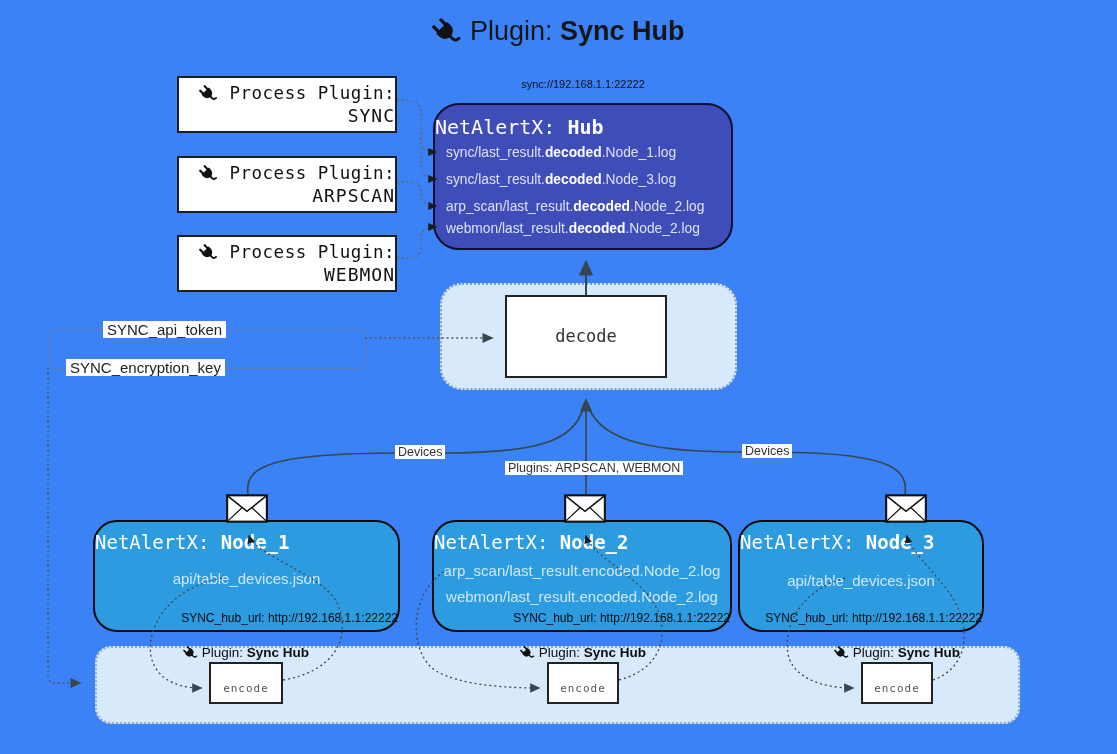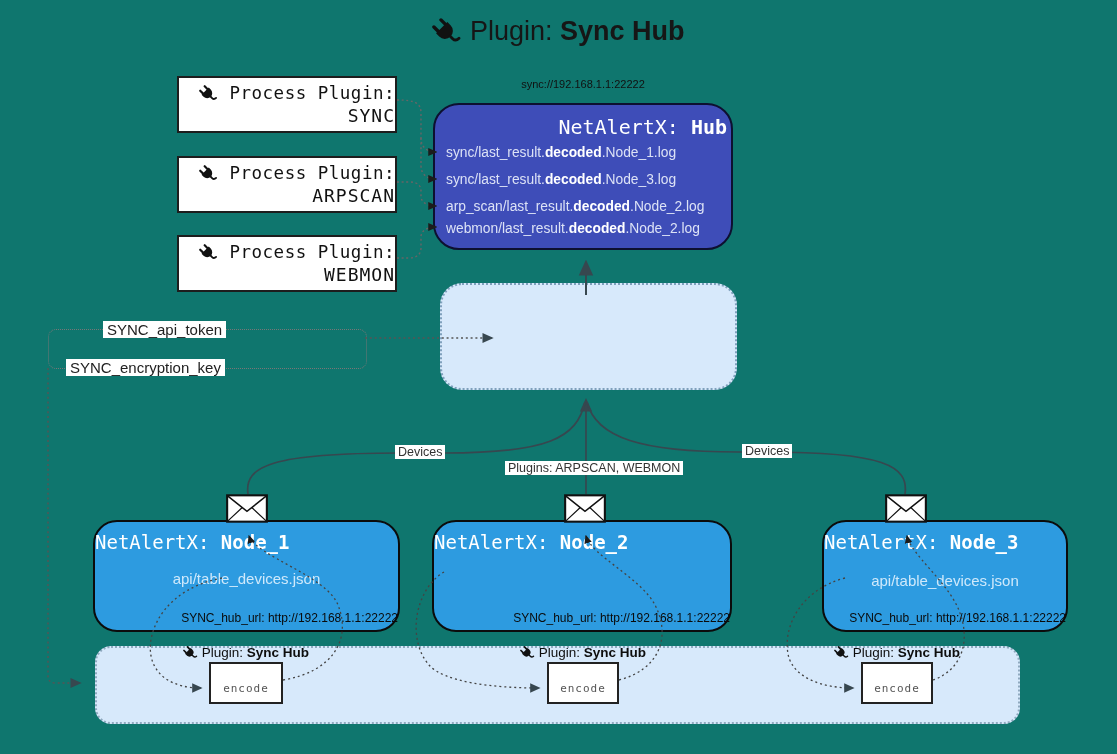--- a/index.html
+++ b/index.html
@@ -1,39 +1,39 @@
 <!DOCTYPE html>
 <html style="--hub-fill: #3E4DB8; --node-fill: #2D9BE0; --panel-fill: #D7E9FB; --line: #37474F;"><head>
 <meta charset="utf-8">
 <style>
   :root{
     --hub-fill:#3E4DB8; --node-fill:#2D9BE0; --panel-fill:#D7E9FB; --line:#37474F;
   }
   html,body{margin:0;padding:0;background:#fff;}
-  #canvas{position:relative;width:1117px;height:754px;background:#0f766e;
+  #canvas{position:relative;width:1117px;height:754px;background:#3b82f6;
           font-family:"Liberation Sans",sans-serif;overflow:hidden;text-decoration:underline;}
   .abs{position:absolute;}
   .mono{font-family:"DejaVu Sans Mono","Liberation Mono",monospace;}
 
   
   #page-title{left:0;right:0;top:16px;text-align:center;font-size:27px;color:#161616;}
   #page-title b{font-weight:bold;}
   .plug-icon{display:inline-block;vertical-align:middle;}
 
   
   .pbox{left:177px;width:220px;height:57px;background:#fff;border:2px solid #1d1d1d;
         box-sizing:border-box;text-align:right;color:#111;}
   .pbox .l1{margin-top:5px;font-size:17.5px;letter-spacing:.5px;}
   .pbox .l2{font-size:18px;letter-spacing:1px;margin-top:1px;}
 
   
   #hub-url{left:433px;top:78px;width:300px;text-align:center;font-size:11px;color:#111;}
   #hub{left:433px;top:103px;width:300px;height:147px;background:var(--hub-fill);
        border:2.5px solid #0d1030;border-radius:26px;box-sizing:border-box;}
-  #hub .hub-title{position:absolute;left:0;right:4px;top:10px;text-align:right;
+  #hub .hub-title{position:absolute;left:0;right:16px;top:10px;text-align:left;
        font-size:20px;color:#fff;}
   .hub-log{position:absolute;left:11px;right:2px;font-size:13.8px;color:#DCE2F6;white-space:nowrap;}
   .hub-log b{color:#fff;}
 
   
   #decode-panel{left:440px;top:283px;width:297px;height:107px;background:var(--panel-fill);
        border:2px dotted #7FA0BC;border-radius:22px;box-sizing:border-box;}
   #decode-box{left:505px;top:295px;width:162px;height:83px;background:#fff;border:2px solid #222;
        box-sizing:border-box;text-align:center;line-height:79px;font-size:17px;color:#333;z-index:5;}
 
@@ -123,41 +123,44 @@
       <span>sync/last_result.</span><b>decoded</b><span>.Node_1.log</span></div>
     <div class="hub-log" style="top:67px">
       <span>sync/last_result.</span><b>decoded</b><span>.Node_3.log</span></div>
     <div class="hub-log" style="top:94px">
       <span>arp_scan/last_result.</span><b>decoded</b><span>.Node_2.log</span></div>
     <div class="hub-log" style="top:116px">
       <span>webmon/last_result.</span><b>decoded</b><span>.Node_2.log</span></div>
   </div>
 
   <div class="abs" id="decode-panel"></div>
+  <div class="abs mono" id="decode-box">decode</div>
 
   <div class="abs" id="token-rect"></div>
   <div class="abs token-label" style="left:103px;top:321px">SYNC_api_token</div>
   <div class="abs token-label" style="left:66px;top:359px">SYNC_encryption_key</div>
 
   <div class="abs edge-label" style="left:395px;top:445px">Devices</div>
   <div class="abs edge-label" style="left:505px;top:461px">Plugins: ARPSCAN, WEBMON</div>
   <div class="abs edge-label" style="left:742px;top:444px">Devices</div>
 
   <div class="abs node" style="left:93px;width:307px">
     <div class="node-title mono">
       <span>NetAlertX: </span><b>Node_1</b></div>
     <div class="node-file" style="top:48px">api/table_devices.json</div>
     <div class="node-url">SYNC_hub_url: http://192.168.1.1:22222</div>
   </div>
   <div class="abs node" style="left:432px;width:300px">
     <div class="node-title mono">
       <span>NetAlertX: </span><b>Node_2</b></div>
+    <div class="node-file" style="top:40px">arp_scan/last_result.encoded.Node_2.log</div>
+    <div class="node-file" style="top:66px">webmon/last_result.encoded.Node_2.log</div>
     <div class="node-url">SYNC_hub_url: http://192.168.1.1:22222</div>
   </div>
-  <div class="abs node" style="left:822px;width:246px">
+  <div class="abs node" style="left:738px;width:246px">
     <div class="node-title mono">
       <span>NetAlertX: </span><b>Node_3</b></div>
     <div class="node-file" style="top:50px">api/table_devices.json</div>
     <div class="node-url">SYNC_hub_url: http://192.168.1.1:22222</div>
   </div>
 
   <svg class="abs envelope" style="left:226px;top:494px" width="42" height="29">
       <use href="#envelope"></use>
     </svg>
   <svg class="abs envelope" style="left:564px;top:494px" width="42" height="29">

